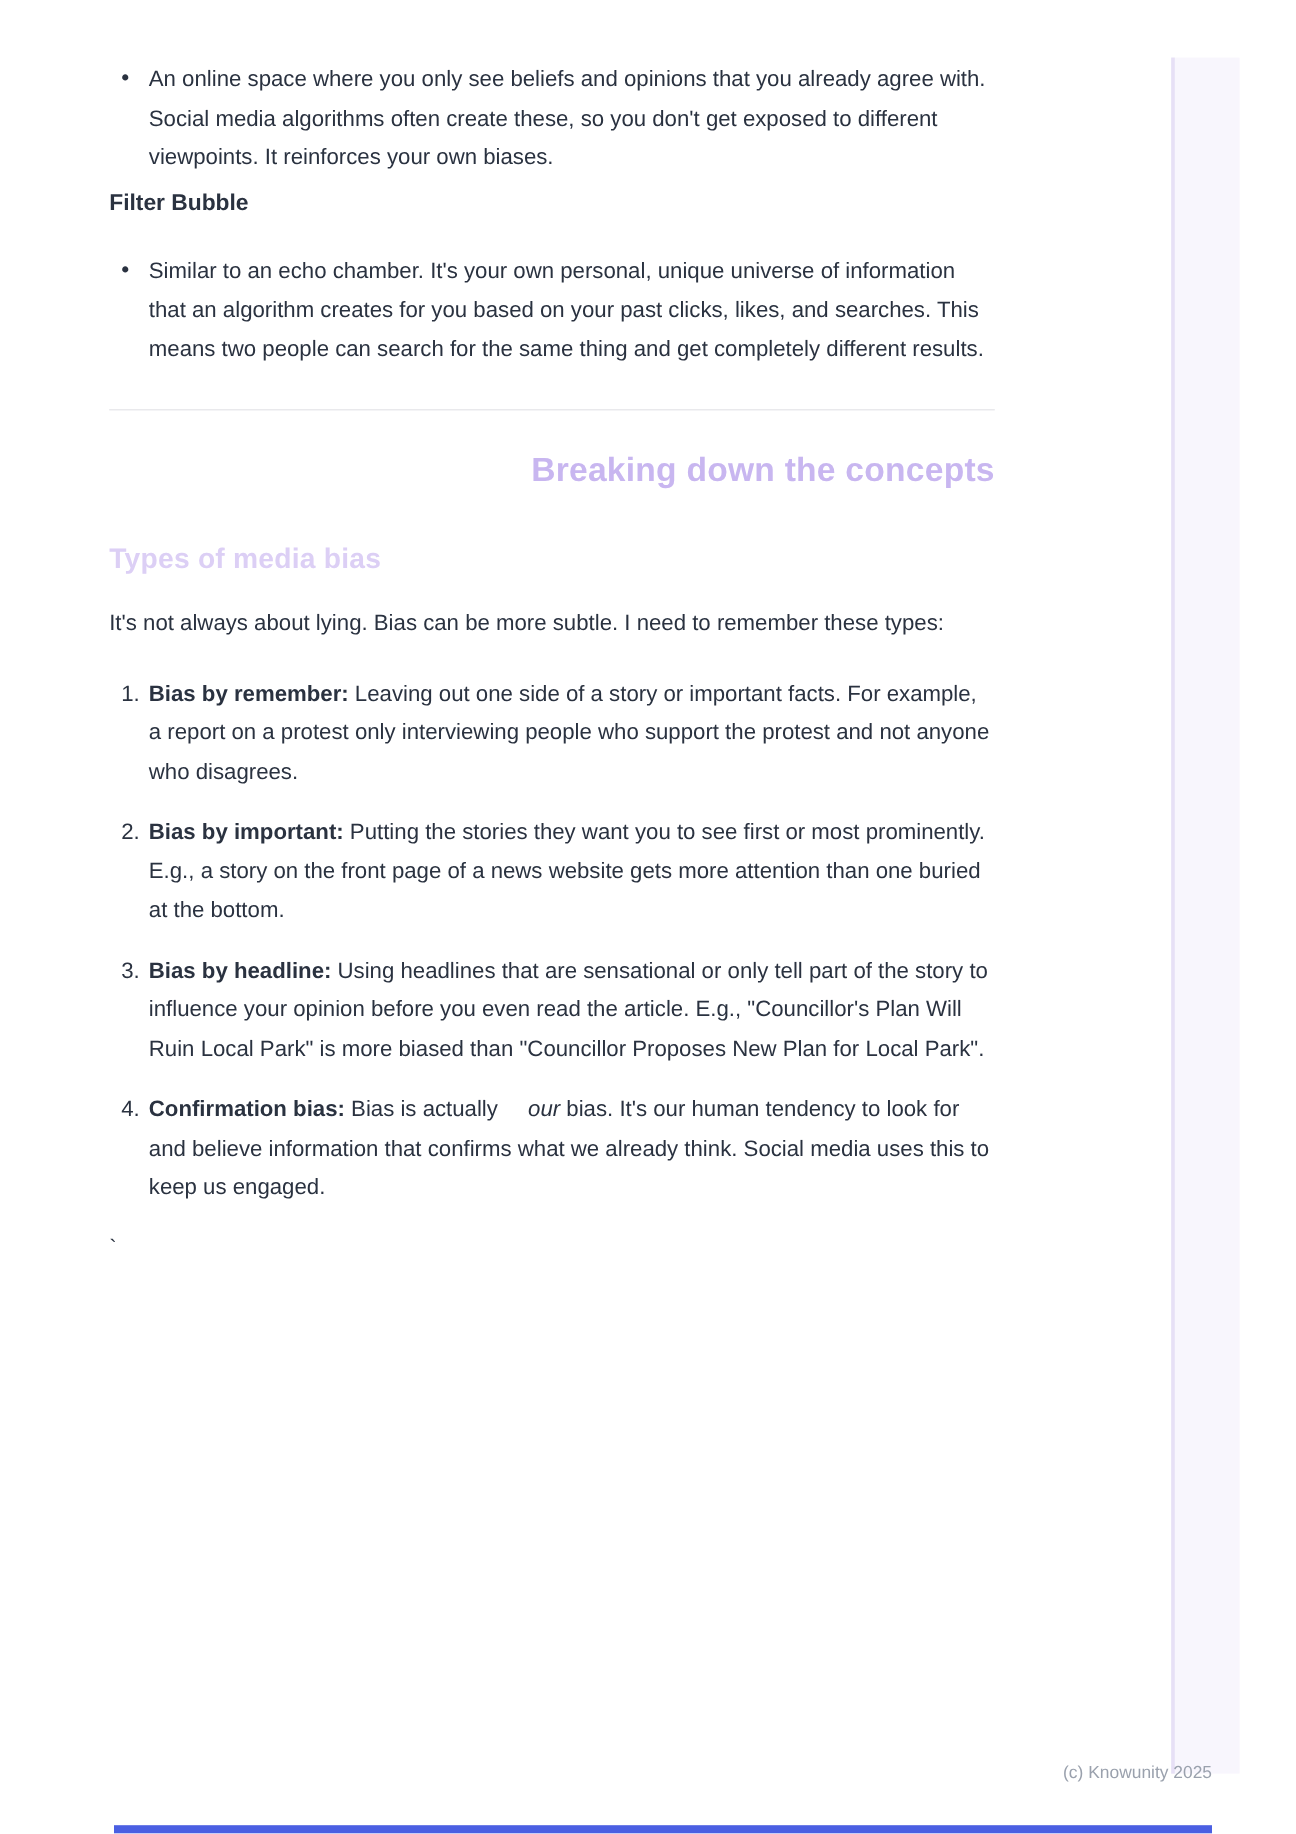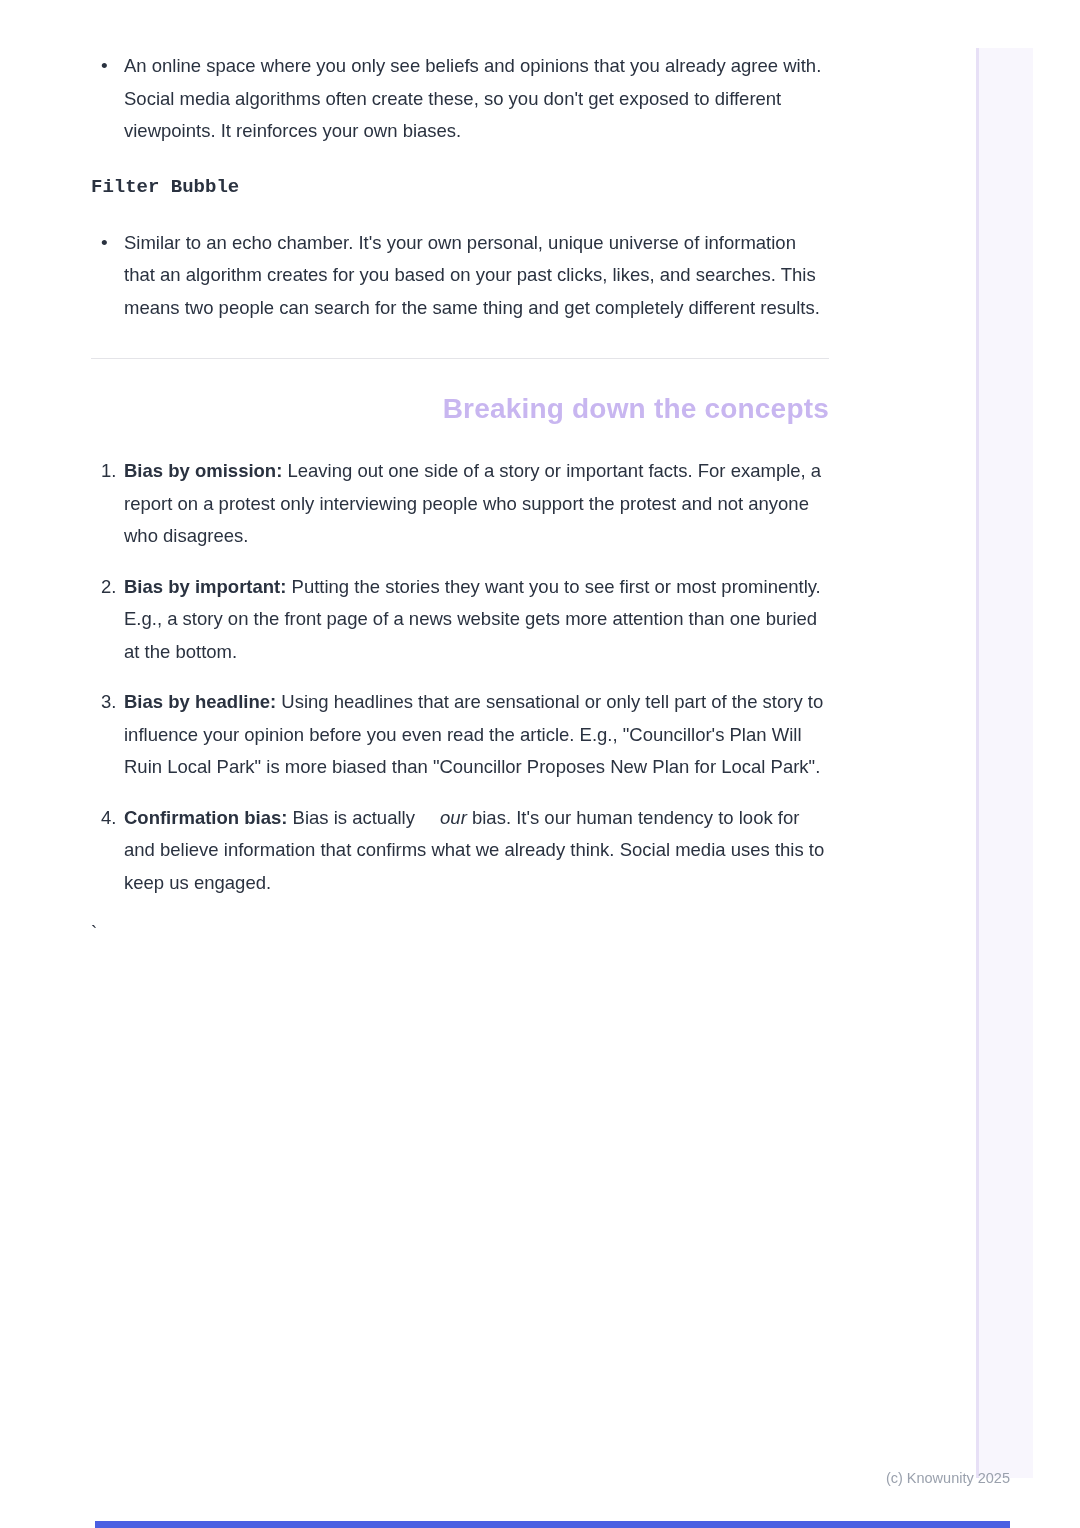--- a/index.html
+++ b/index.html
@@ -34,22 +34,21 @@
   ul.bullets li .bullet-dot {
     position: absolute; left: 10px; top: 0;
     font-size: 19px;
   }
 
   h3.minor-heading {
     font-size: 19px;
     line-height: 30px;
     font-weight: bold;
     color: var(--body-text, #2a3240);
-    margin-top: 24px;
-    font-family: Liberation Mono, monospace;
+    margin-top: 7px;
   }
   ul.bullets.second { margin-top: 25px; }
 
   hr.divider {
     border: none;
     border-top: 1px solid var(--divider, #e4e4e8);
     margin-top: 34px;
   }
 
   h1.section-heading {
@@ -124,26 +123,28 @@
       <li>
         <span class="bullet-dot">•</span>
         <span>Similar to an echo chamber. It's your own personal, unique universe of information that an algorithm creates for you based on your past clicks, likes, and searches. This means two people can search for the same thing and get completely different results.</span>
       </li>
     </ul>
 
     <hr class="divider">
 
     <h1 class="section-heading">Breaking down the concepts</h1>
 
+    <h2 class="sub-heading">Types of media bias</h2>
 
+    <p class="intro">It's not always about lying. Bias can be more subtle. I need to remember these types:</p>
 
     <ol class="bias-list">
       <li>
         <span class="item-number">1.</span>
-        <span class="term">Bias by omission:</span><span> Leaving out one side of a story or important facts. For example, a report on a protest only interviewing people who support the protest and not anyone who disagrees.</span><span class="italic"></span><span></span>
+        <span class="term">Bias by remember:</span><span> Leaving out one side of a story or important facts. For example, a report on a protest only interviewing people who support the protest and not anyone who disagrees.</span><span class="italic"></span><span></span>
       </li>
       <li>
         <span class="item-number">2.</span>
         <span class="term">Bias by important:</span><span> Putting the stories they want you to see first or most prominently. E.g., a story on the front page of a news website gets more attention than one buried at the bottom.</span><span class="italic"></span><span></span>
       </li>
       <li>
         <span class="item-number">3.</span>
         <span class="term">Bias by headline:</span><span> Using headlines that are sensational or only tell part of the story to influence your opinion before you even read the article. E.g., "Councillor's Plan Will Ruin Local Park" is more biased than "Councillor Proposes New Plan for Local Park".</span><span class="italic"></span><span></span>
       </li>
       <li>

